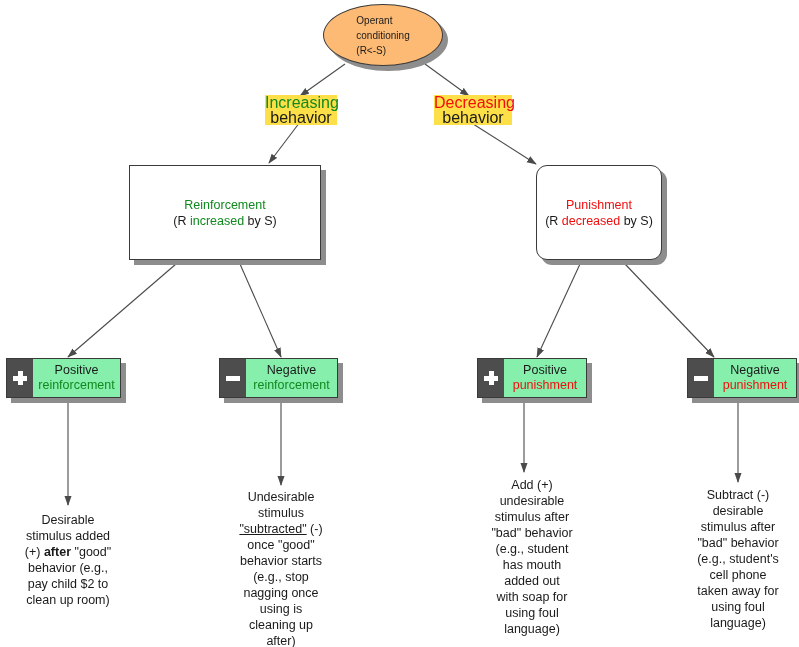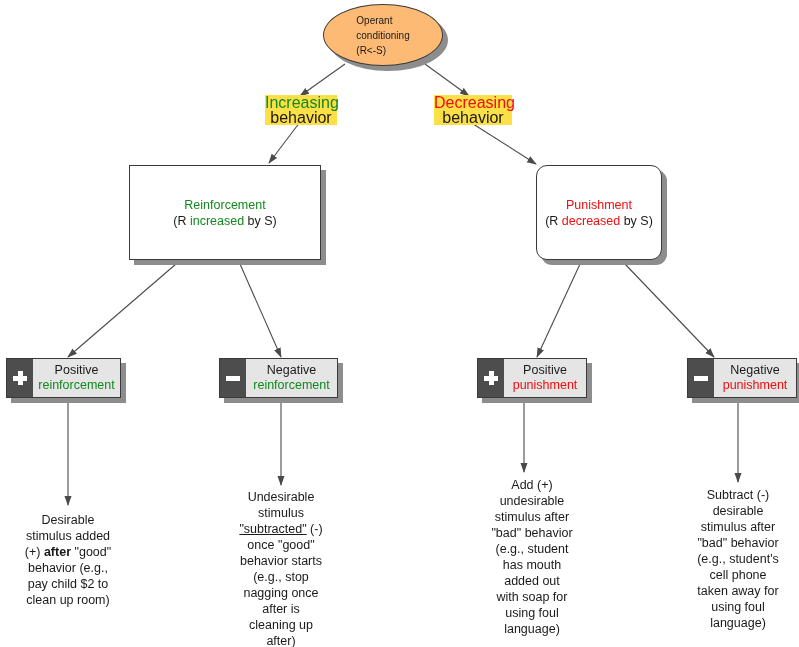--- a/index.html
+++ b/index.html
@@ -81,21 +81,21 @@
   .bigbox.rounded { border-radius: 11px; }
   .box-shadow.rounded { border-radius: 11px; }
   .t-green { color: #10891e; }
   .t-red   { color: #f20d0d; }
   .t-black { color: #1a1a1a; }
 
   
   .leafbox {
     position: absolute;
     border: 1px solid #3a3a3a;
-    background: #e5e5e5;
+    background: #86efac;
     display: flex;
     align-items: stretch;
   }
   .leaf-icon {
     width: 26px;
     background: #4d4d4d;
     flex: 0 0 26px;
     display: flex;
     align-items: center;
     justify-content: center;
@@ -273,21 +273,21 @@
     </div>
 
   <div class="caption" style="left:221px; top:489px; width:120px;">
       <div><span>Undesirable</span></div>
       <div><span>stimulus</span></div>
       <div><span class="u">"subtracted"</span><span> (-)</span></div>
       <div><span>once "good"</span></div>
       <div><span>behavior starts</span></div>
       <div><span>(e.g., stop</span></div>
       <div><span>nagging once</span></div>
-      <div><span>after  is</span></div>
+      <div><span>using  is</span></div>
       <div><span>cleaning up</span></div>
       <div><span>after)</span></div>
     </div>
 
   <div class="caption" style="left:472px; top:477px; width:120px;">
       <div><span>Add (+)</span></div>
       <div><span>undesirable</span></div>
       <div><span>stimulus after</span></div>
       <div><span>"bad" behavior</span></div>
       <div><span>(e.g., student</span></div>

